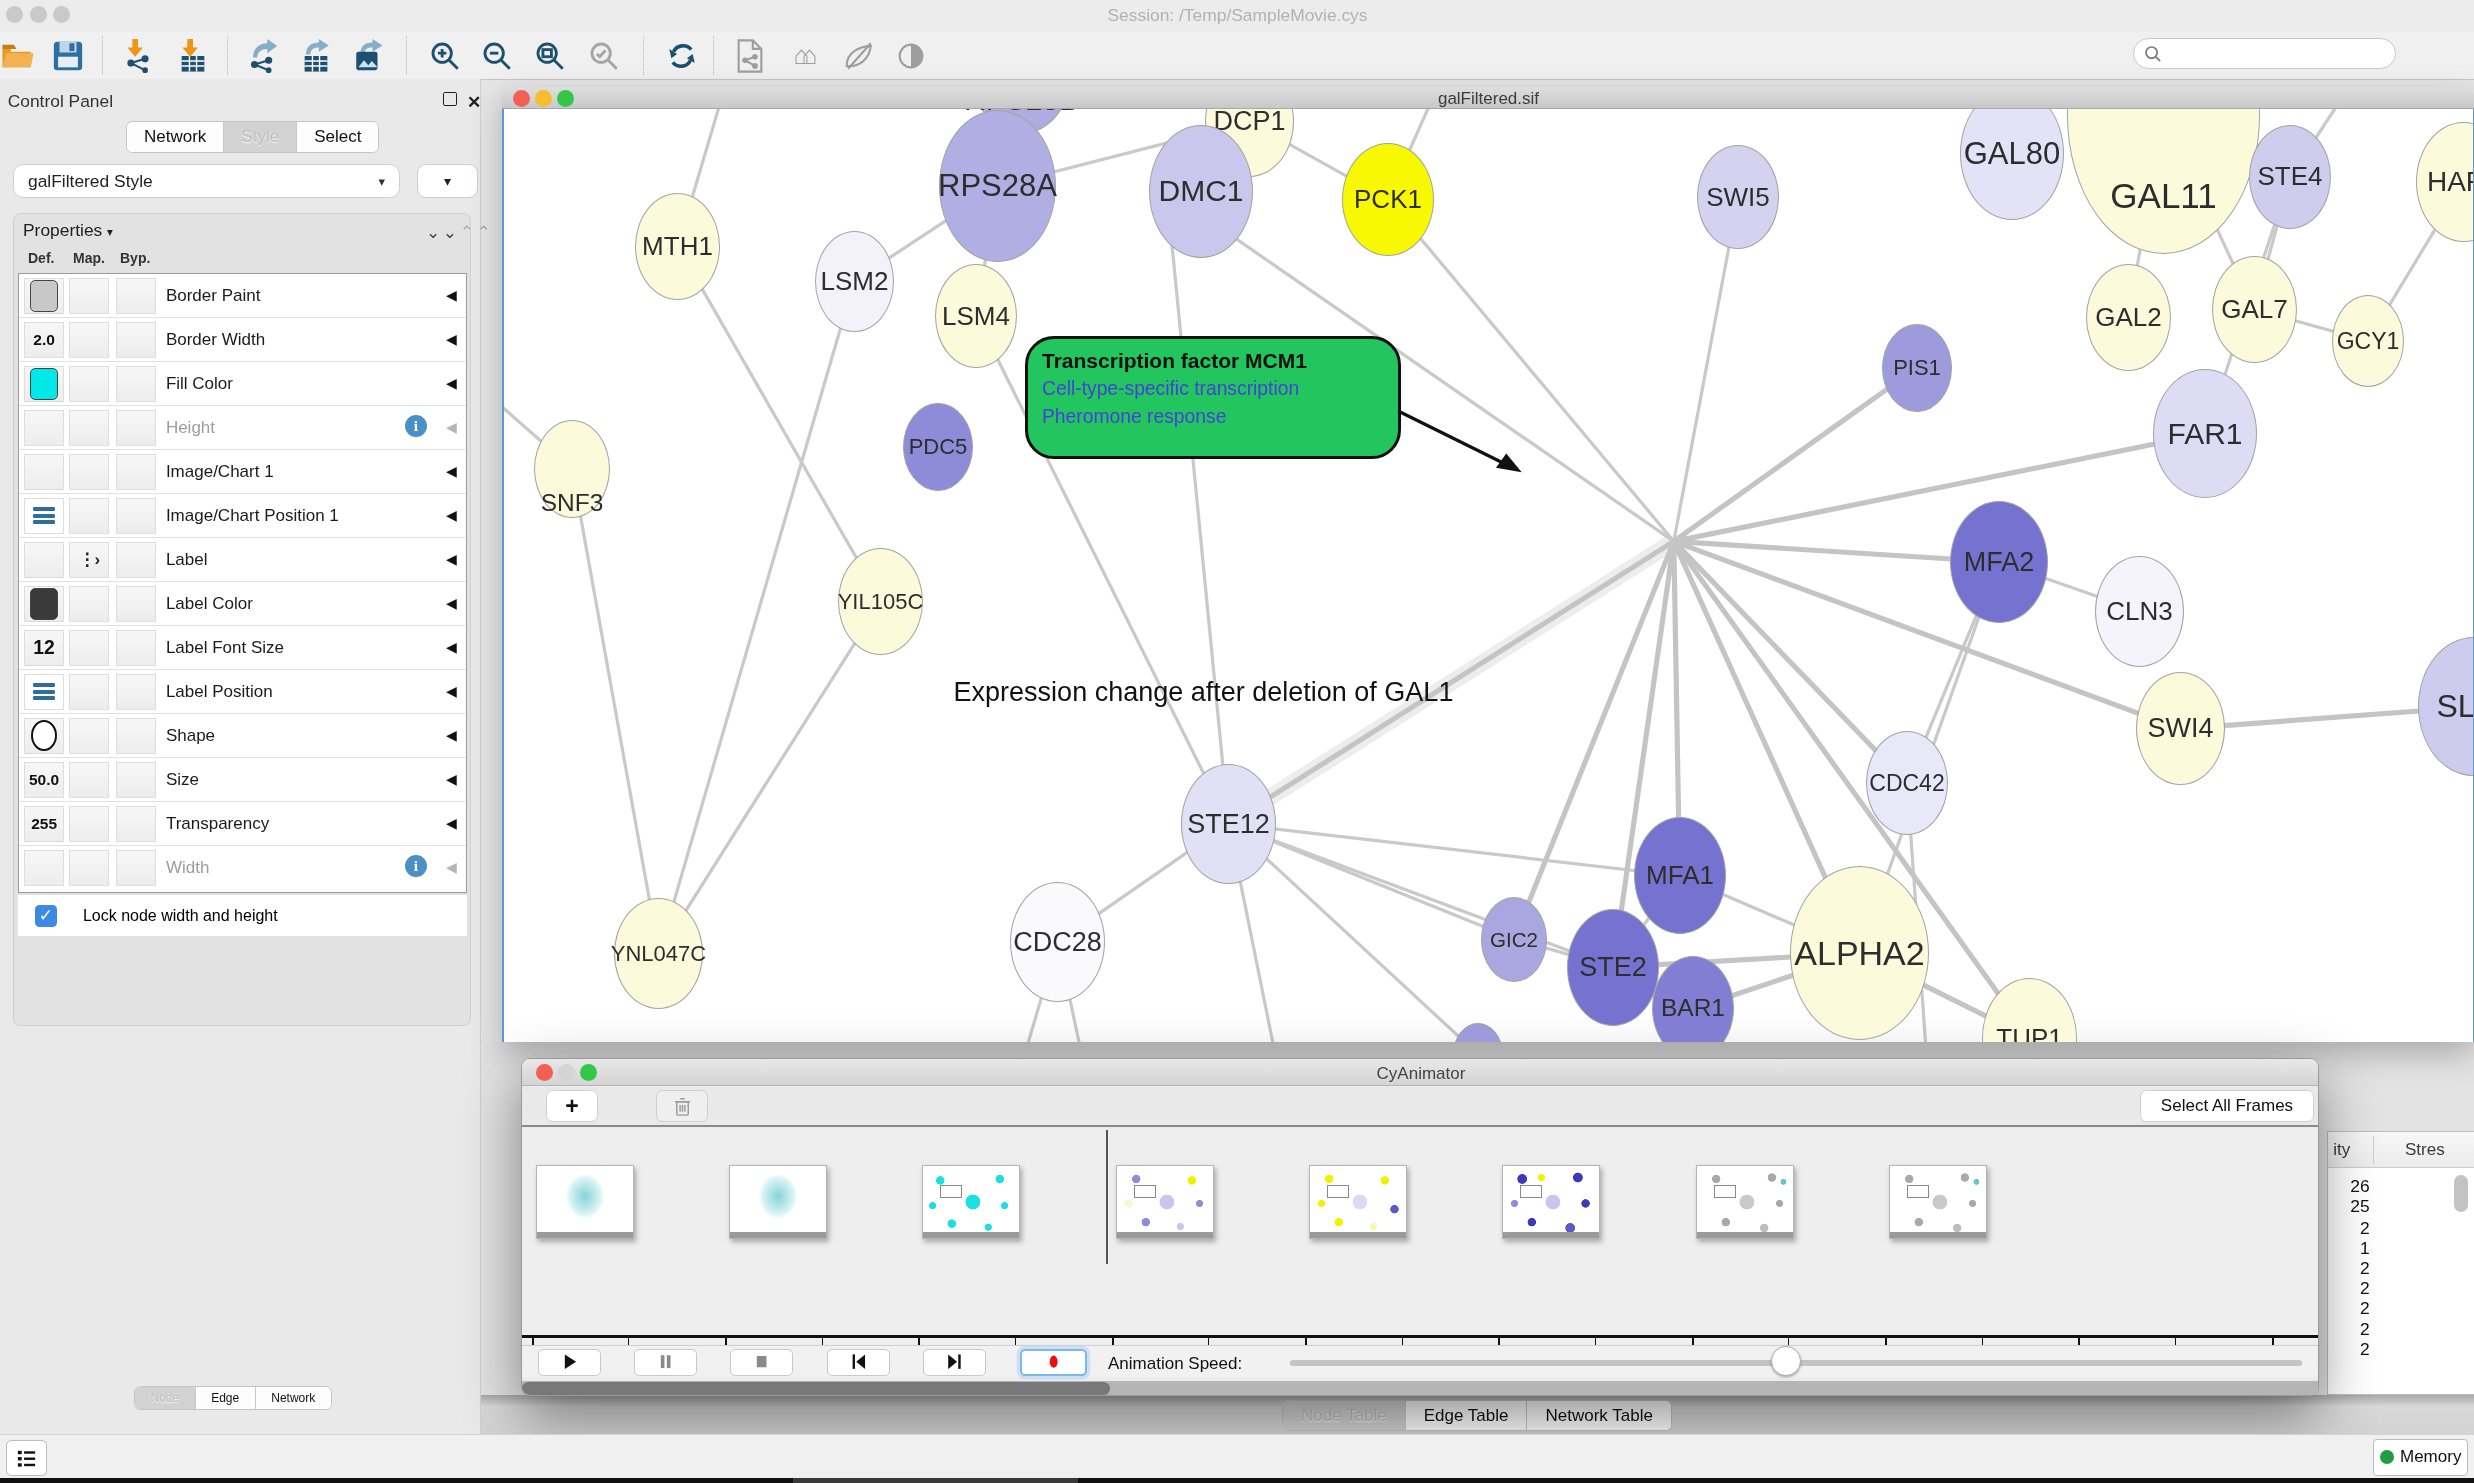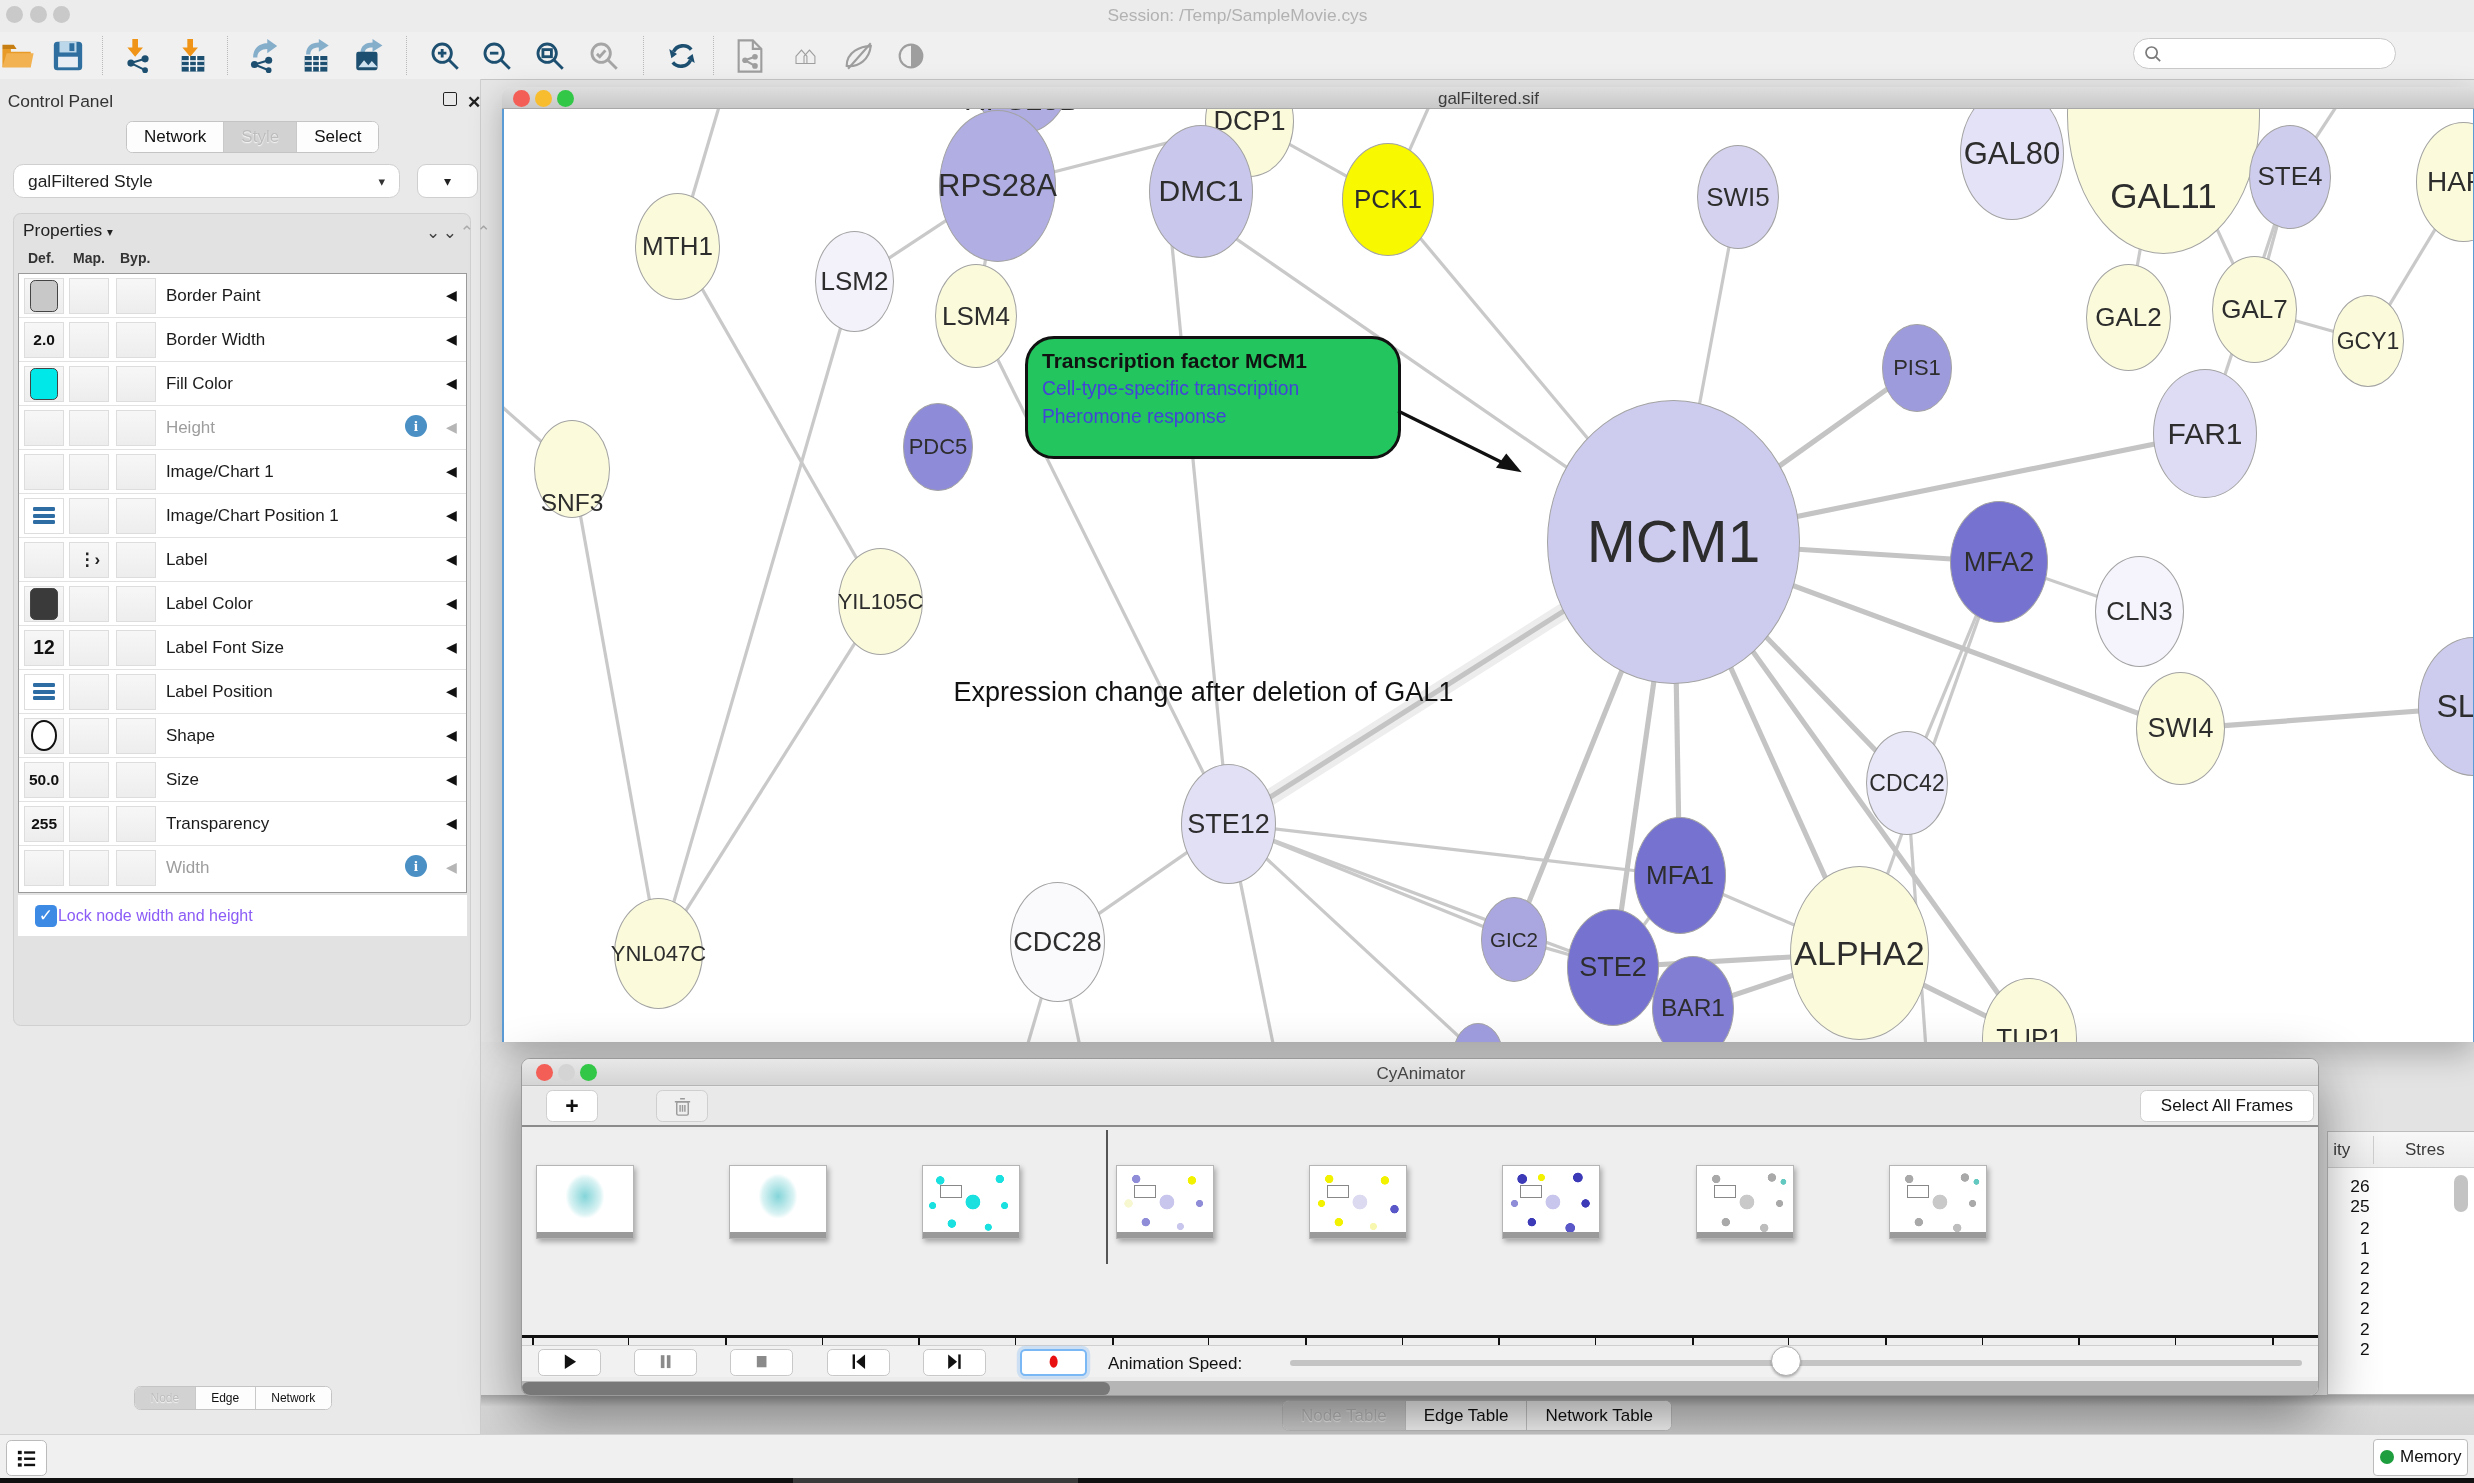--- a/index.html
+++ b/index.html
@@ -59,21 +59,21 @@
   .rarrow.dim { color:#b5b5b5; }
   .info { position:absolute; right:39px; top:9px; width:22px; height:22px; border-radius:50%; background:#4a90c4; color:#fff;
           font-size:15.5px; font-weight:bold; font-family:"Liberation Serif", serif; display:flex; align-items:center; justify-content:center; }
   .positer { width:22px; height:17px; display:flex; flex-direction:column; justify-content:space-between; }
   .positer div { height:3.9px; background:#2e6da4; border-radius:1.3px; }
   .mapicon { font-size:17px; font-weight:bold; color:#222; letter-spacing:-1.3px; }
   .ellip { width:26px; height:31px; border:2.6px solid #111; border-radius:50%; background:#fff; }
   #lockrow { left:3.9px; top:681px; width:449px; height:41px; background:#fff; display:flex; align-items:center; }
   #lockbox { width:22px; height:22px; margin-left:17px; background:#3d8ae5; border-radius:4.5px; color:#fff; font-size:17px;
              display:flex; align-items:center; justify-content:center; }
-  #locklabel { font-size:16px; margin-left:1px; color:#8b5cf6; }
+  #locklabel { font-size:16px; margin-left:26px; color:#000000; }
   #cp-bottom-tabs { left:134px; top:1307px; }
   #cp-bottom-tabs .tab { padding:3.9px 15.5px; font-size:12px; }
 
   
   #netwin { left:502px; top:87px; width:1973px; height:955px; border-radius:9px 9px 0 0;
             box-shadow:0 11.6px 32px rgba(0,0,0,.25); }
   #net-titlebar { left:0; top:0; width:1973px; height:22px; background:linear-gradient(#dedede,#c8c8c8);
                   border-radius:9px 9px 0 0; border-bottom:1.3px solid #a8a8a8; }
   #net-titlebar .tl { top:3.2px; }
   #net-title { width:100%; top:1.9px; text-align:center; font-size:17px; color:#3c3c3c; }
@@ -684,23 +684,20 @@
         </div>
       <div class="node" style="left:1649px;top:260px;width:104px;height:129px;background:#dedcf4;font-size:30px;">
           <span>FAR1</span>
         </div>
       <div class="node" style="left:30px;top:311px;width:76px;height:98px;background:#fbfbdc;font-size:24.5px;align-items:flex-end;">
           <span>SNF3</span>
         </div>
       <div class="node" style="left:399px;top:294px;width:70px;height:88px;background:#8e8bd8;font-size:22px;">
           <span>PDC5</span>
         </div>
-      <div class="node" style="left:1043px;top:291px;width:253px;height:284px;background:#cdccee;font-size:59px;">
-          <span>MCM1</span>
-        </div>
       <div class="node" style="left:1446px;top:392px;width:98px;height:122px;background:#7672d0;font-size:27px;">
           <span>MFA2</span>
         </div>
       <div class="node" style="left:1591px;top:447px;width:89px;height:111px;background:#f5f4fc;font-size:26px;">
           <span>CLN3</span>
         </div>
       <div class="node" style="left:334px;top:439px;width:85px;height:107px;background:#fbfbdc;font-size:22px;">
           <span>YIL105C</span>
         </div>
       <div class="node" style="left:677px;top:655px;width:95px;height:120px;background:#e2e0f5;font-size:27px;">

